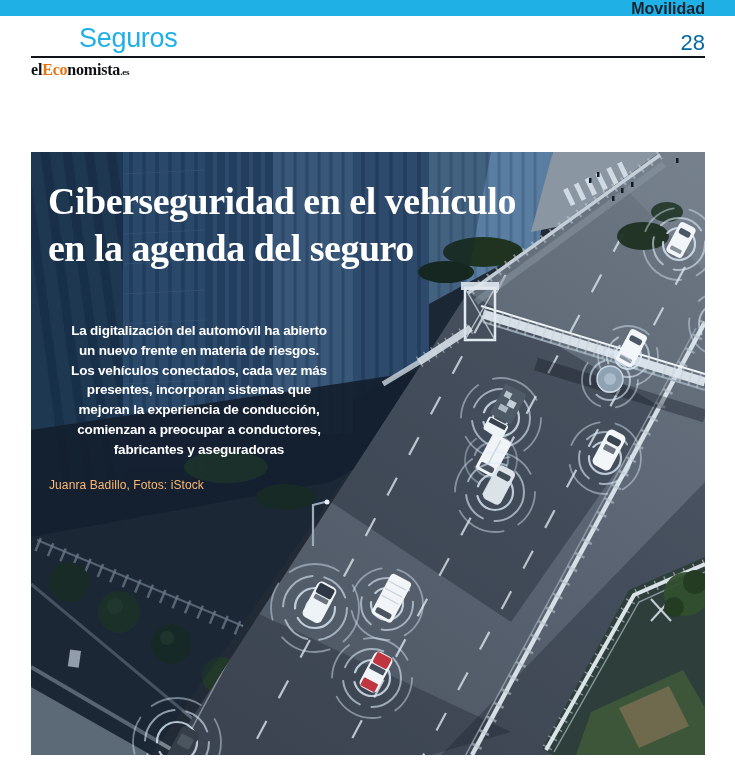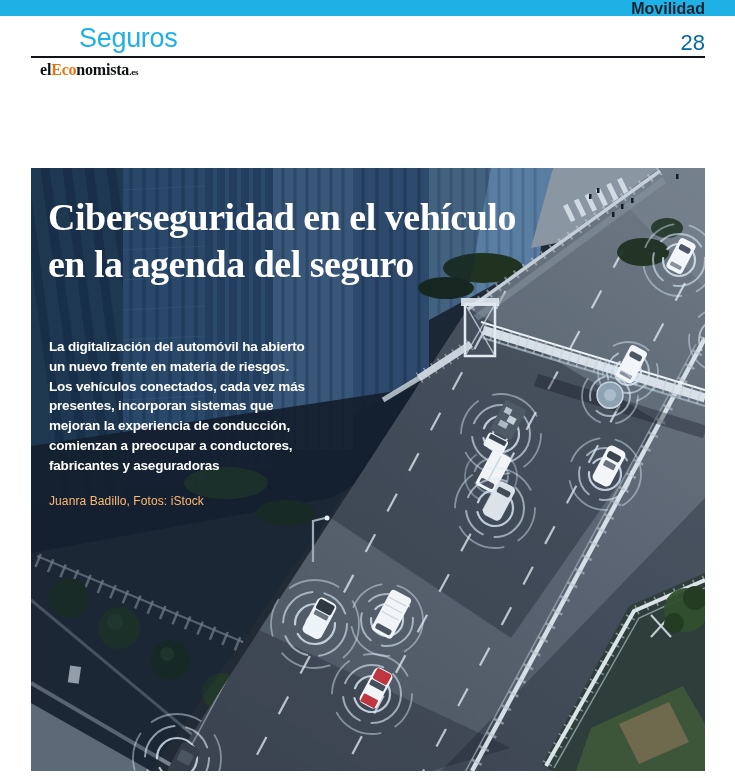--- a/index.html
+++ b/index.html
@@ -8,34 +8,34 @@
   
   .topbar{position:absolute;left:0;top:0;width:735px;height:16px;background:#1fb0e6;
           text-align:right;}
   .topbar .kicker{display:inline-block;margin-right:30px;line-height:16px;
           font-size:16px;font-weight:bold;color:#17242f;}
   .section-title{position:absolute;left:31px;top:24px;font-size:27px;font-weight:normal;
           color:#1fb0e6;letter-spacing:-0.3px;line-height:28px;margin-left:48px;}
   .page-number{position:absolute;right:30px;top:31px;font-size:22px;color:#0369a1;
           font-weight:400;line-height:24px;}
   .rule{position:absolute;left:31px;top:56px;width:674px;height:2px;background:#101418;}
-  .logo{position:absolute;left:40px;top:61px;font-family:"Liberation Serif",serif;
+  .logo{position:absolute;left:31px;top:61px;font-family:"Liberation Serif",serif;
         font-weight:bold;font-size:16px;color:#0e1114;letter-spacing:-0.2px;}
   .logo .hl{color:#e87410;}
   .logo .dom{font-size:9px;}
   
-  .photo{position:absolute;left:31px;top:168px;width:674px;height:603px;overflow:hidden;
+  .photo{position:absolute;left:31px;top:152px;width:674px;height:603px;overflow:hidden;
          background:#4d5663;}
   .photo svg{position:absolute;left:0;top:0;}
   .headline{position:absolute;left:17px;top:26px;width:560px;
         font-family:"Liberation Serif",serif;font-weight:700;font-size:38px;
         line-height:47px;color:#ffffff;letter-spacing:-0.5px;}
   .standfirst{position:absolute;left:18px;top:169px;width:300px;
         font-weight:bold;font-size:13.5px;line-height:19.8px;color:#ffffff;
-        letter-spacing:-0.2px;}
+        letter-spacing:-0.2px;text-align:center;}
   .byline{position:absolute;left:18px;top:326px;font-size:12px;color:#fdba74;
         letter-spacing:0.1px;}
 </style>
 </head>
 <body>
 
 <div class="page">
 
   <div class="topbar">
     <span class="kicker">Movilidad</span>

